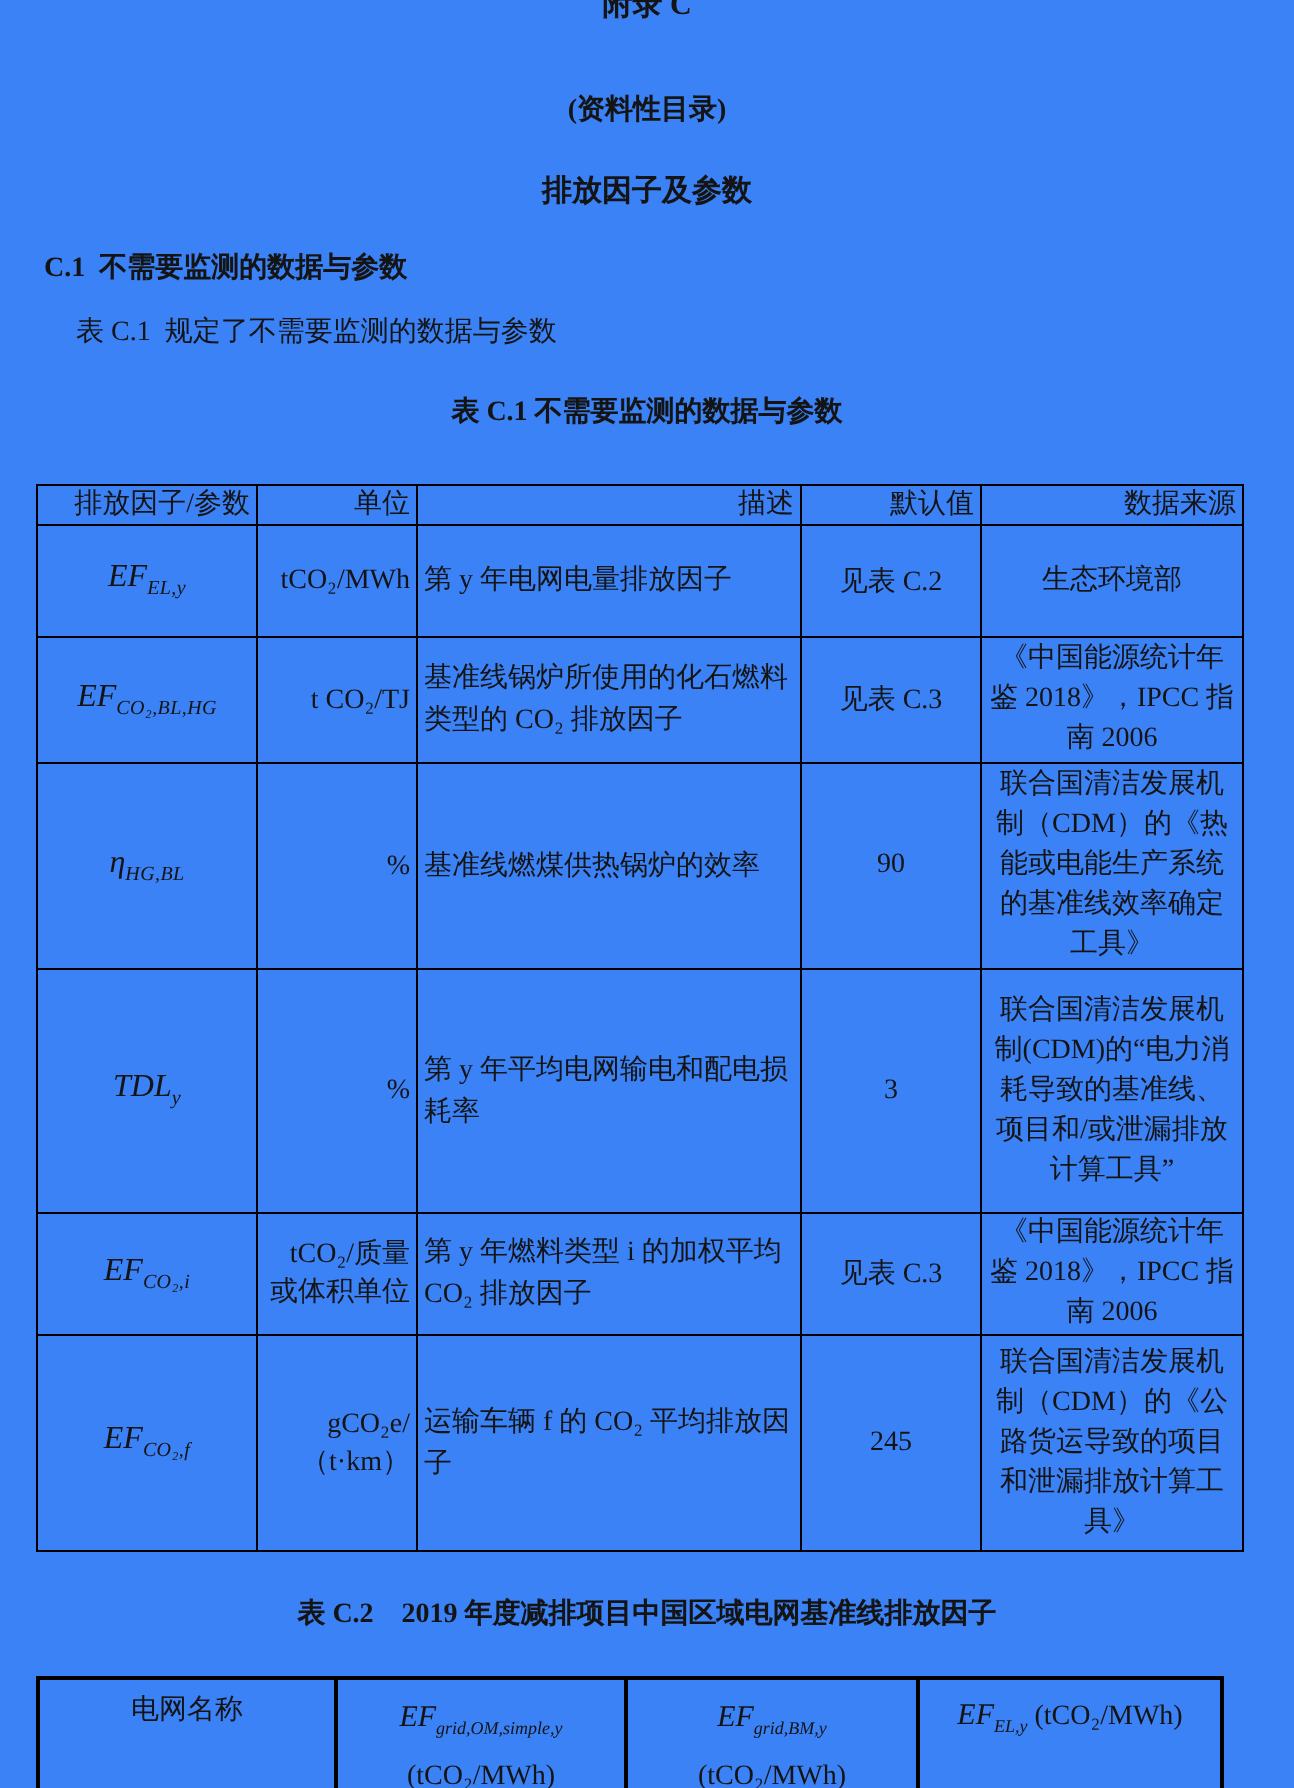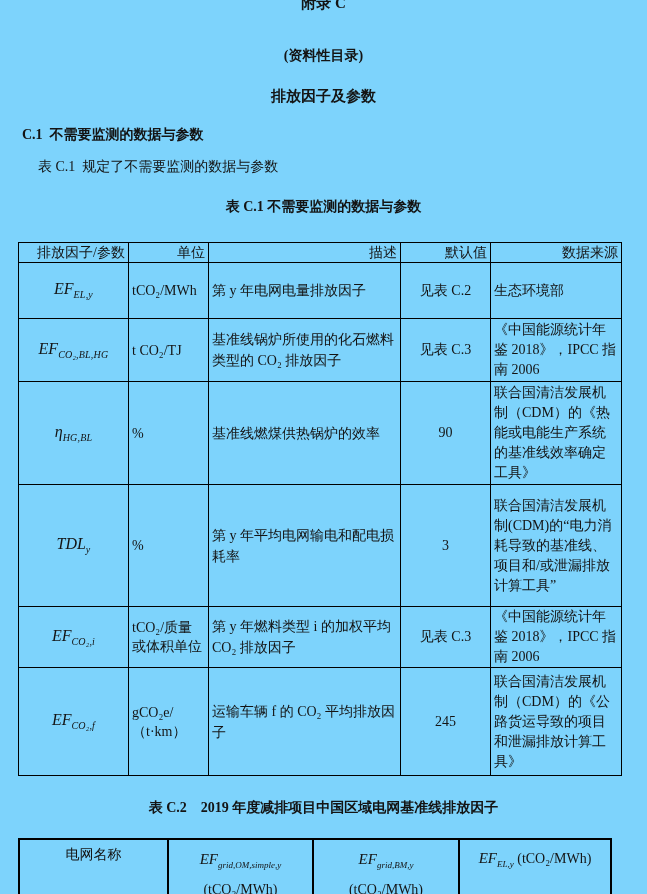--- a/index.html
+++ b/index.html
@@ -1,19 +1,19 @@
 <!DOCTYPE html>
 <html><head>
 <meta charset="utf-8">
 <style>
   html,body { margin:0; padding:0; background:#fff; }
   .page {
     position:relative;
     width:647px; height:894px;
-    background:#7dd3fc;
+    background:#3b82f6;
     color:#141414;
     font-family:"Liberation Serif","DejaVu Serif",serif;
     overflow:hidden;
   }
   .center { text-align:center; }
   .heading {
     font-weight:bold;
     font-size:15px;
     line-height:16px;
     white-space:pre-wrap;
@@ -43,24 +43,24 @@
   table.c1 th, table.c1 td {
     border:1px solid #000;
     font-size:14px;
     font-weight:normal;
     vertical-align:middle;
     padding:0 3px;
     overflow:hidden;
   }
   table.c1 th { text-align:right; line-height:17px; }
   td.param-cell   { text-align:center; }
-  td.unit-cell    { text-align:left; line-height:19px; }
+  td.unit-cell    { text-align:right; line-height:19px; }
   td.desc-cell    { text-align:left; padding:0 6px 0 9px; line-height:21px; }
   td.default-cell { text-align:center; }
-  td.source-cell  { text-align:left; line-height:20px; padding:0 4px; }
+  td.source-cell  { text-align:center; line-height:20px; padding:0 4px; }
 
   tr.h19  { height:20px; }
   tr.h43  { height:56px; }
   tr.h63  { height:63px; }
   tr.h103 { height:103px; }
   tr.h122 { height:122px; }
   tr.h58  { height:58px; }
   tr.h108 { height:108px; }
 
   .fx { font-style:italic; font-size:16px; white-space:nowrap; }

